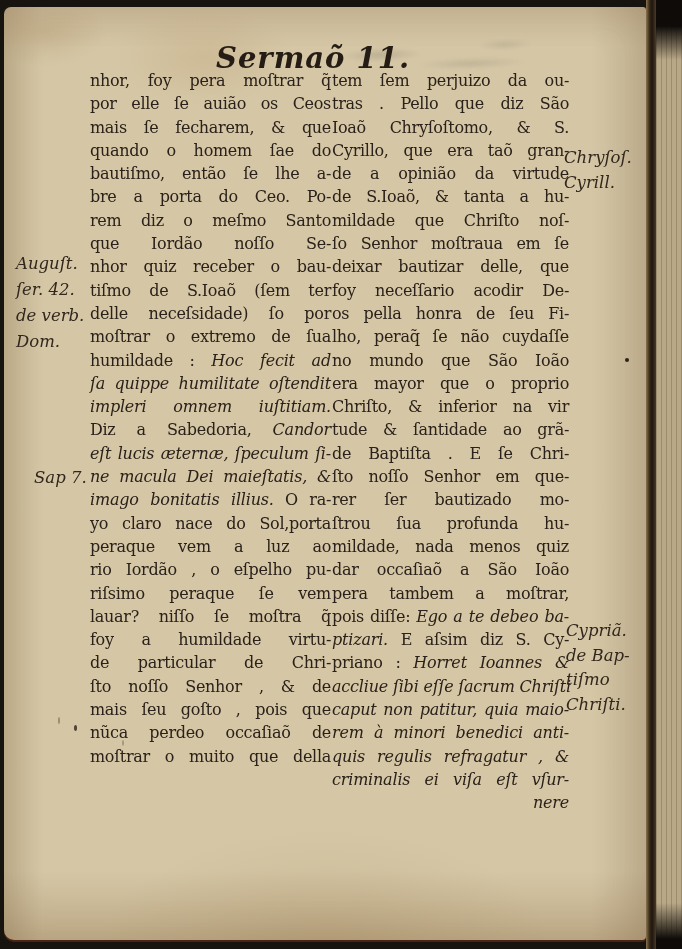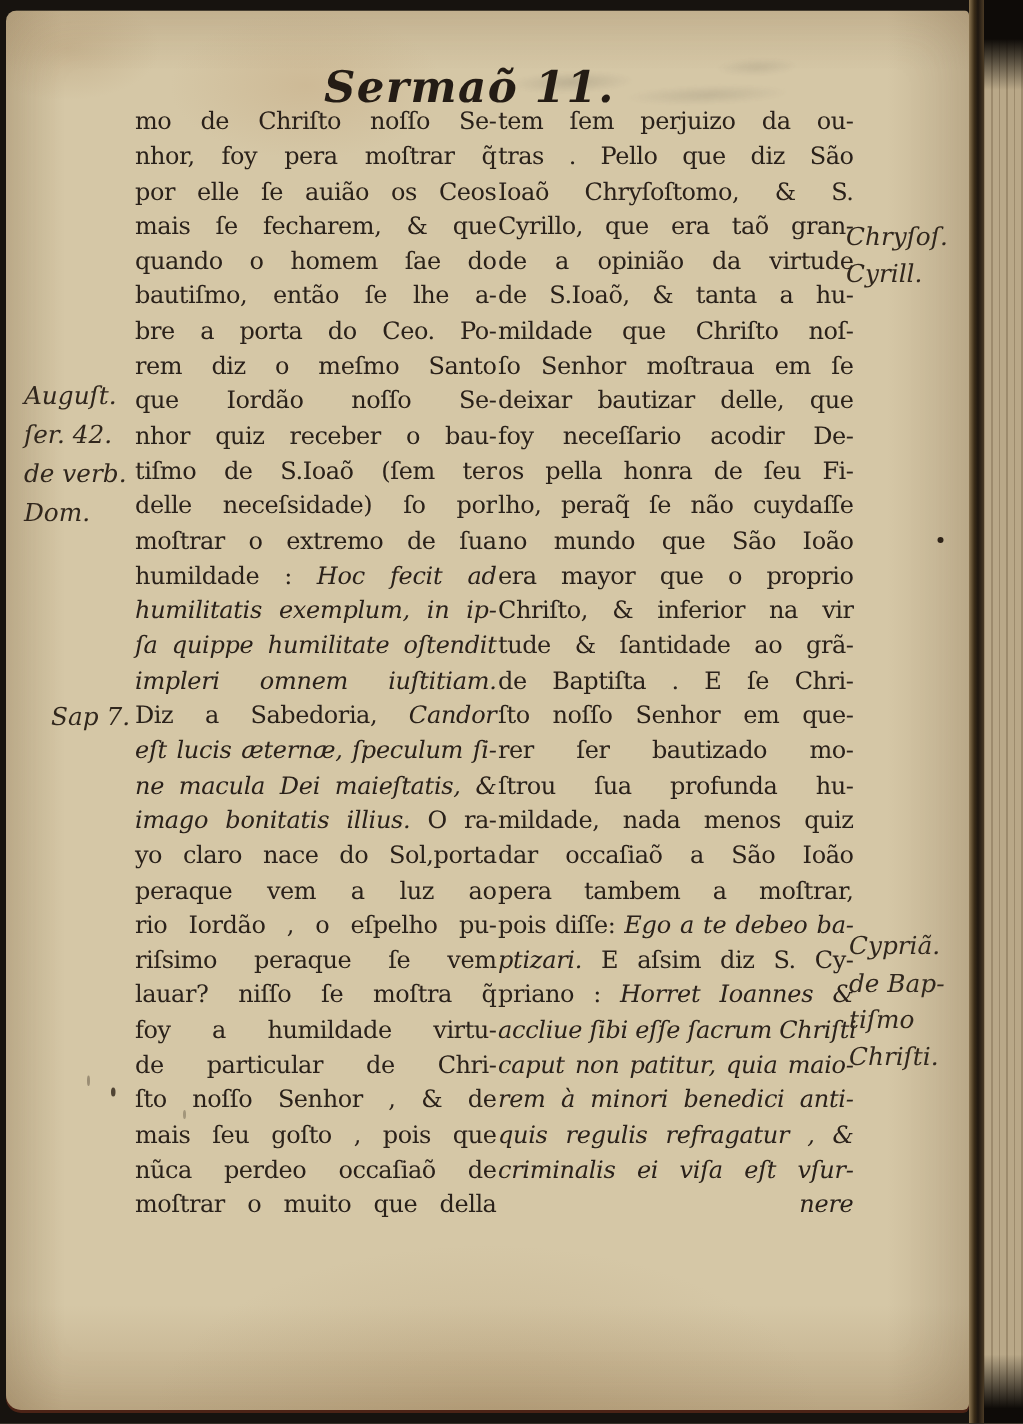--- a/index.html
+++ b/index.html
@@ -56,35 +56,33 @@
 </style>
 </head>
 <body>
 
 <div class="scan">
   <div class="page">
     <div class="ghost"></div>
     <h1 class="header">Sermaõ 11.</h1>
 
     <div class="col col-left" id="col-left">
-        <div class="line"><span class="ro">mo de Chriſto noſſo Se-</span></div>
         <div class="line"><span class="ro">nhor, foy pera moſtrar q̃</span></div>
         <div class="line"><span class="ro">por elle ſe auião os Ceos</span></div>
         <div class="line"><span class="ro">mais ſe fecharem, &amp; que</span></div>
         <div class="line"><span class="ro">quando o homem ſae do</span></div>
         <div class="line"><span class="ro">bautiſmo, então ſe lhe a-</span></div>
         <div class="line"><span class="ro">bre a porta do Ceo. Po-</span></div>
         <div class="line"><span class="ro">rem diz o meſmo Santo</span></div>
         <div class="line"><span class="ro">que Iordão noſſo Se-</span></div>
         <div class="line"><span class="ro">nhor quiz receber o bau-</span></div>
         <div class="line"><span class="ro">tiſmo de S.Ioaõ (ſem ter</span></div>
         <div class="line"><span class="ro">delle neceſsidade) ſo por</span></div>
         <div class="line"><span class="ro">moſtrar o extremo de ſua</span></div>
         <div class="line"><span class="ro">humildade : </span><span class="it">Hoc fecit ad</span></div>
-        <div class="line"><span class="it">humilitatis exemplum, in ip-</span></div>
         <div class="line"><span class="it">ſa quippe humilitate oſtendit</span></div>
         <div class="line"><span class="it">impleri omnem iuſtitiam.</span></div>
         <div class="line"><span class="ro">Diz a Sabedoria, </span><span class="it">Candor</span></div>
         <div class="line"><span class="it">eſt lucis æternæ, ſpeculum ſi-</span></div>
         <div class="line"><span class="it">ne macula Dei maieſtatis, &amp;</span></div>
         <div class="line"><span class="it">imago bonitatis illius.</span><span class="ro"> O ra-</span></div>
         <div class="line"><span class="ro">yo claro nace do Sol,porta</span></div>
         <div class="line"><span class="ro">peraque vem a luz ao</span></div>
         <div class="line"><span class="ro">rio Iordão , o eſpelho pu-</span></div>
         <div class="line"><span class="ro">riſsimo peraque ſe vem</span></div>

